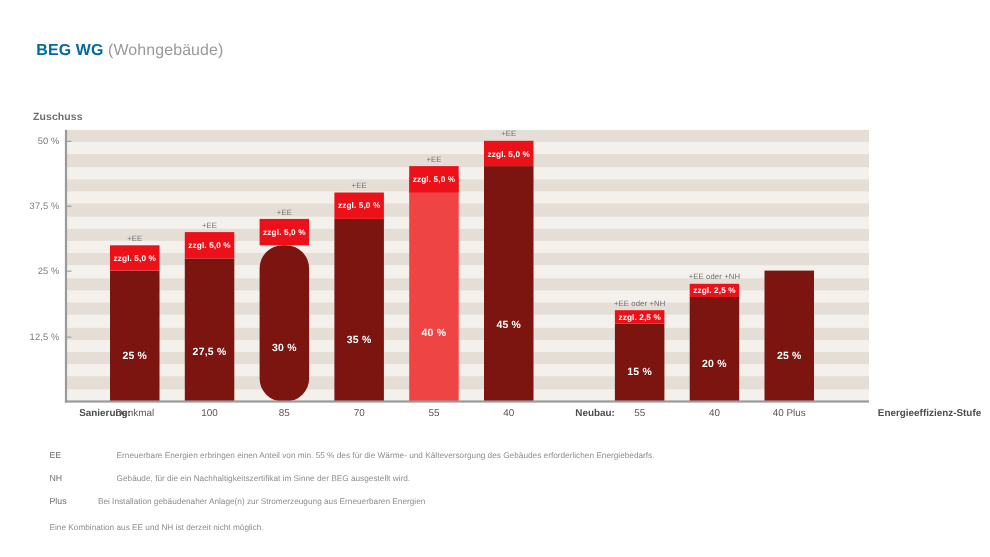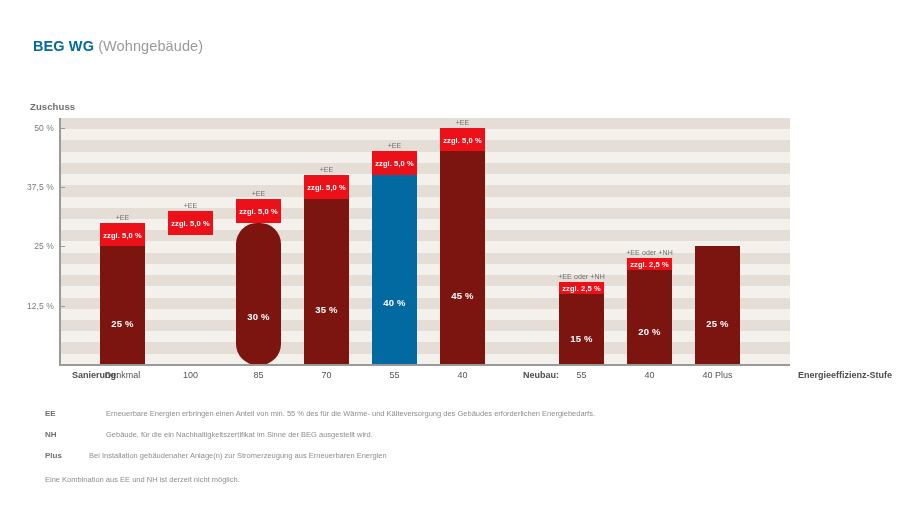--- a/index.html
+++ b/index.html
@@ -167,21 +167,21 @@
   .fn-row {
     position: relative;
     height: 21px;
     font-size: 7.5px;
     color: #8a8a8a;
     line-height: 21px;
   }
   .fn-key {
     position: absolute;
     left: 0; top: 0;
-    font-weight: bold;
+    font-weight: normal;
     color: #6f6f6f;
     font-size: 8px;
   }
   .fn-text {
     position: absolute;
     left: 0; top: 0;
     color: #8e8e8e;
   }
   .fn-text.indented { left: 61px; }
   .fn-text.plus-indent { left: 44px; text-align: right; }
@@ -223,20 +223,23 @@
         <div class="bar-group" style="left: 41px; width: 45px; height: 142.38px;">
           <div class="seg seg-base" style="height: 118.65px; background: rgb(124, 20, 16);">
             <div class="seg-base-label" style="bottom: 35.595px;">25 %</div>
           </div>
           <div class="seg seg-top" style="bottom: 118.65px; height: 23.73px; background: rgb(236, 17, 24);">
             <div class="seg-top-label" style="top: 50%; transform: translateY(-50%);">zzgl. 5,0 %</div>
           </div>
           <div class="bar-annotation" style="bottom: 144.38px;">+EE</div>
         </div>
         <div class="bar-group" style="left: 109px; width: 45px; height: 154.245px;">
+          <div class="seg seg-base" style="height: 130.515px; background: rgb(124, 20, 16);">
+            <div class="seg-base-label" style="bottom: 39.1545px;">27,5 %</div>
+          </div>
           <div class="seg seg-top" style="bottom: 130.515px; height: 23.73px; background: rgb(236, 17, 24);">
             <div class="seg-top-label" style="top: 50%; transform: translateY(-50%);">zzgl. 5,0 %</div>
           </div>
           <div class="bar-annotation" style="bottom: 156.245px;">+EE</div>
         </div>
         <div class="bar-group" style="left: 177px; width: 45px; height: 166.11px;">
           <div class="seg seg-base" style="height: 142.38px; background: rgb(124, 20, 16); border-radius: 21px;">
             <div class="seg-base-label" style="bottom: 42.714px;">30 %</div>
           </div>
           <div class="seg seg-top" style="bottom: 142.38px; height: 23.73px; background: rgb(236, 17, 24);">
@@ -247,21 +250,21 @@
         <div class="bar-group" style="left: 245px; width: 45px; height: 189.84px;">
           <div class="seg seg-base" style="height: 166.11px; background: rgb(124, 20, 16);">
             <div class="seg-base-label" style="bottom: 49.833px;">35 %</div>
           </div>
           <div class="seg seg-top" style="bottom: 166.11px; height: 23.73px; background: rgb(236, 17, 24);">
             <div class="seg-top-label" style="top: 50%; transform: translateY(-50%);">zzgl. 5,0 %</div>
           </div>
           <div class="bar-annotation" style="bottom: 191.84px;">+EE</div>
         </div>
         <div class="bar-group" style="left: 313px; width: 45px; height: 213.57px;">
-          <div class="seg seg-base" style="height: 204px; background: #0369a1; padding-left: 20px;">
+          <div class="seg seg-base" style="height: 204px; background: #ef4444; padding-left: 20px;">
             <div class="seg-base-label" style="bottom: 56.952px;">40 %</div>
           </div>
           <div class="seg seg-top" style="bottom: 189.84px; height: 23.73px; background: rgb(236, 17, 24);">
             <div class="seg-top-label" style="top: 50%; transform: translateY(-50%);">zzgl. 5,0 %</div>
           </div>
           <div class="bar-annotation" style="bottom: 215.57px;">+EE</div>
         </div>
         <div class="bar-group" style="left: 381px; width: 45px; height: 237.3px;">
           <div class="seg seg-base" style="height: 213.57px; background: rgb(124, 20, 16);">
             <div class="seg-base-label" style="bottom: 64.071px;">45 %</div>

